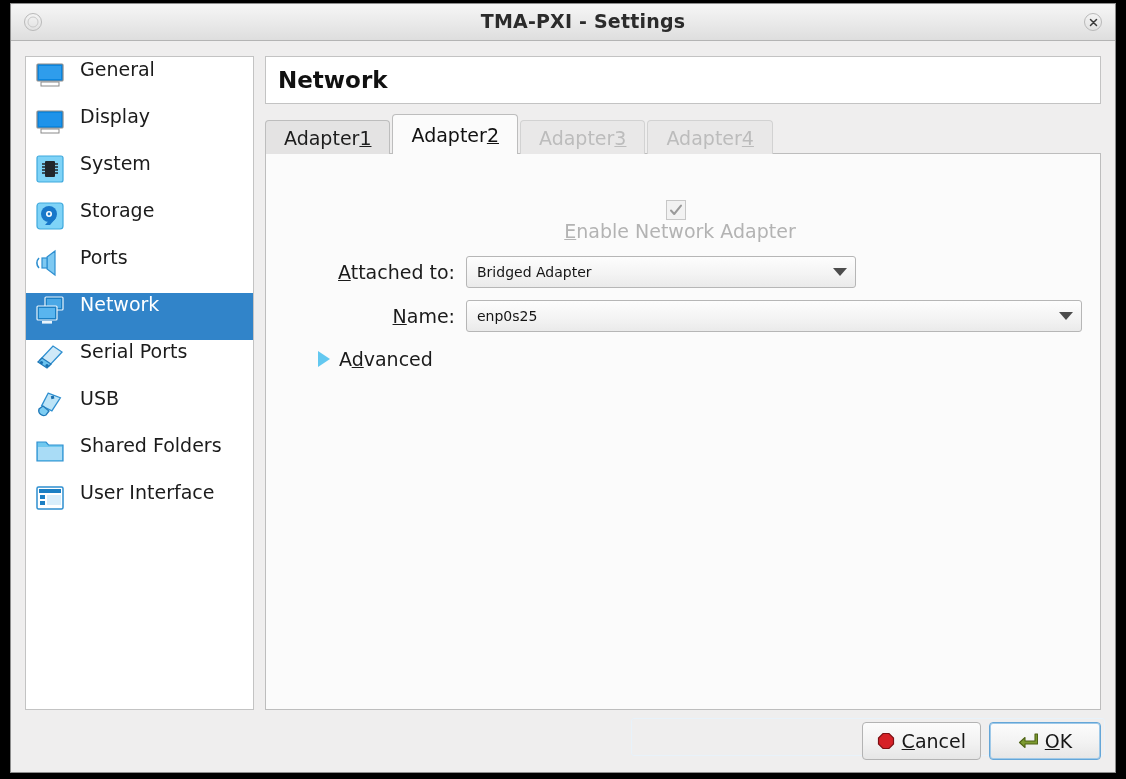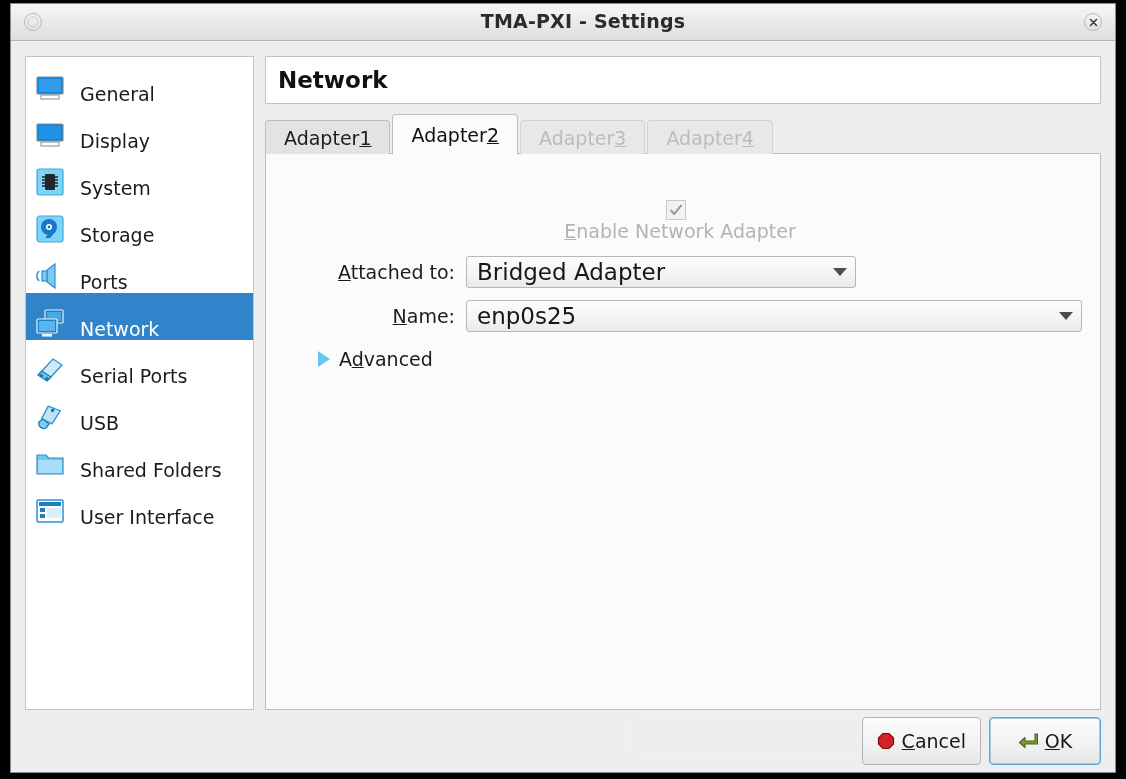--- a/index.html
+++ b/index.html
@@ -87,21 +87,21 @@
     width: 229px;
     flex: 0 0 229px;
     background: #ffffff;
     border: 1px solid #c3c3c3;
     box-sizing: border-box;
     overflow: hidden;
     padding-top: 1px;
   }
   .side-item {
     display: flex;
-    align-items: flex-end;
+    align-items: flex-start;
     height: 47px;
     padding-left: 7px;
     box-sizing: border-box;
     cursor: default;
   }
   .side-item.selected {
     background: #3184c9;
   }
   .side-item .s-label {
     font-size: 19px;
@@ -244,21 +244,21 @@
     border-radius: 3px;
     background: linear-gradient(to bottom, #fdfdfd 0%, #f4f4f4 55%, #eaeaea 100%);
     box-sizing: border-box;
     display: flex;
     align-items: center;
     padding: 0 8px 0 10px;
     position: relative;
     cursor: default;
   }
   .combo-value {
-    font-size: 23px;
+    font-size: 14px;
     color: #161616;
     flex: 1 1 auto;
     white-space: nowrap;
     overflow: hidden;
   }
   .combo-arrow {
     flex: 0 0 auto;
     margin-left: 8px;
     width: 0;
     height: 0;
@@ -305,21 +305,21 @@
     position: absolute;
     left: 620px;
     top: 8px;
     width: 474px;
     height: 38px;
     border: 1px solid #e8f2fa;
     border-radius: 3px;
     box-sizing: border-box;
   }
   .btn {
-    height: 48px;
+    height: 38px;
     min-width: 112px;
     display: flex;
     align-items: center;
     justify-content: center;
     gap: 7px;
     padding: 0 14px;
     font-size: 19px;
     color: #171717;
     background: linear-gradient(to bottom, #fcfcfc 0%, #f2f2f2 55%, #e6e6e6 100%);
     border: 1px solid #b3b3b3;

